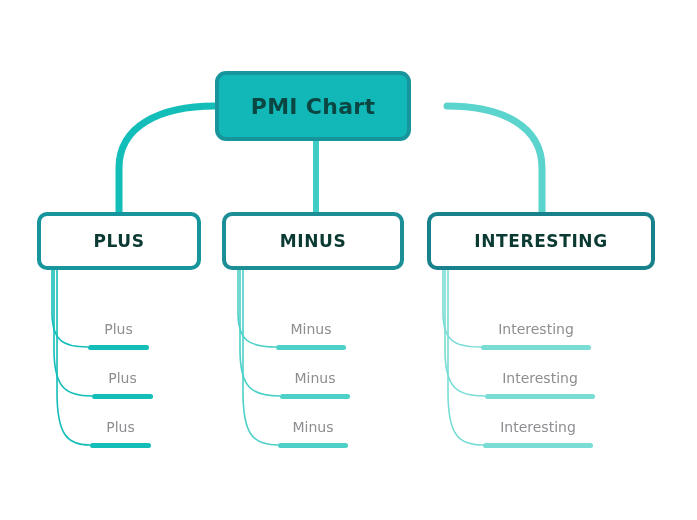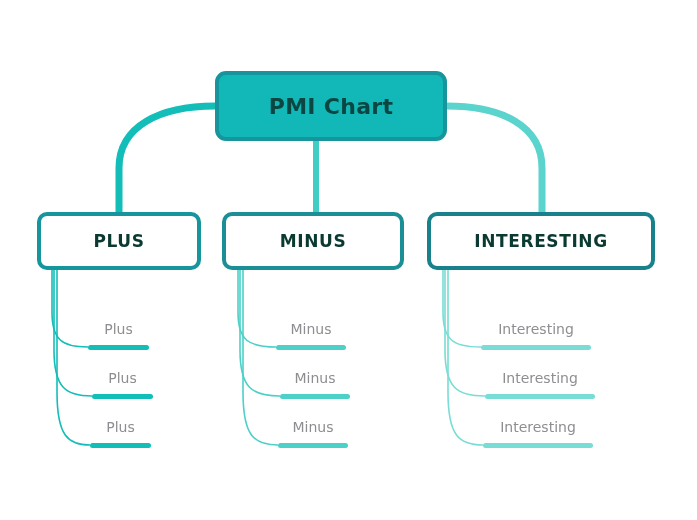--- a/index.html
+++ b/index.html
@@ -30,21 +30,21 @@
     width: 697px;
     height: 520px;
     pointer-events: none;
   }
 
   
   .root-node {
     position: absolute;
     left: 215px;
     top: 71px;
-    width: 232px;
+    width: 196px;
     height: 70px;
     box-sizing: border-box;
     border: 4px solid #17959c;
     border-radius: 11px;
     background: #12b8b8;
     display: flex;
     align-items: center;
     justify-content: center;
   }
   .root-label {

